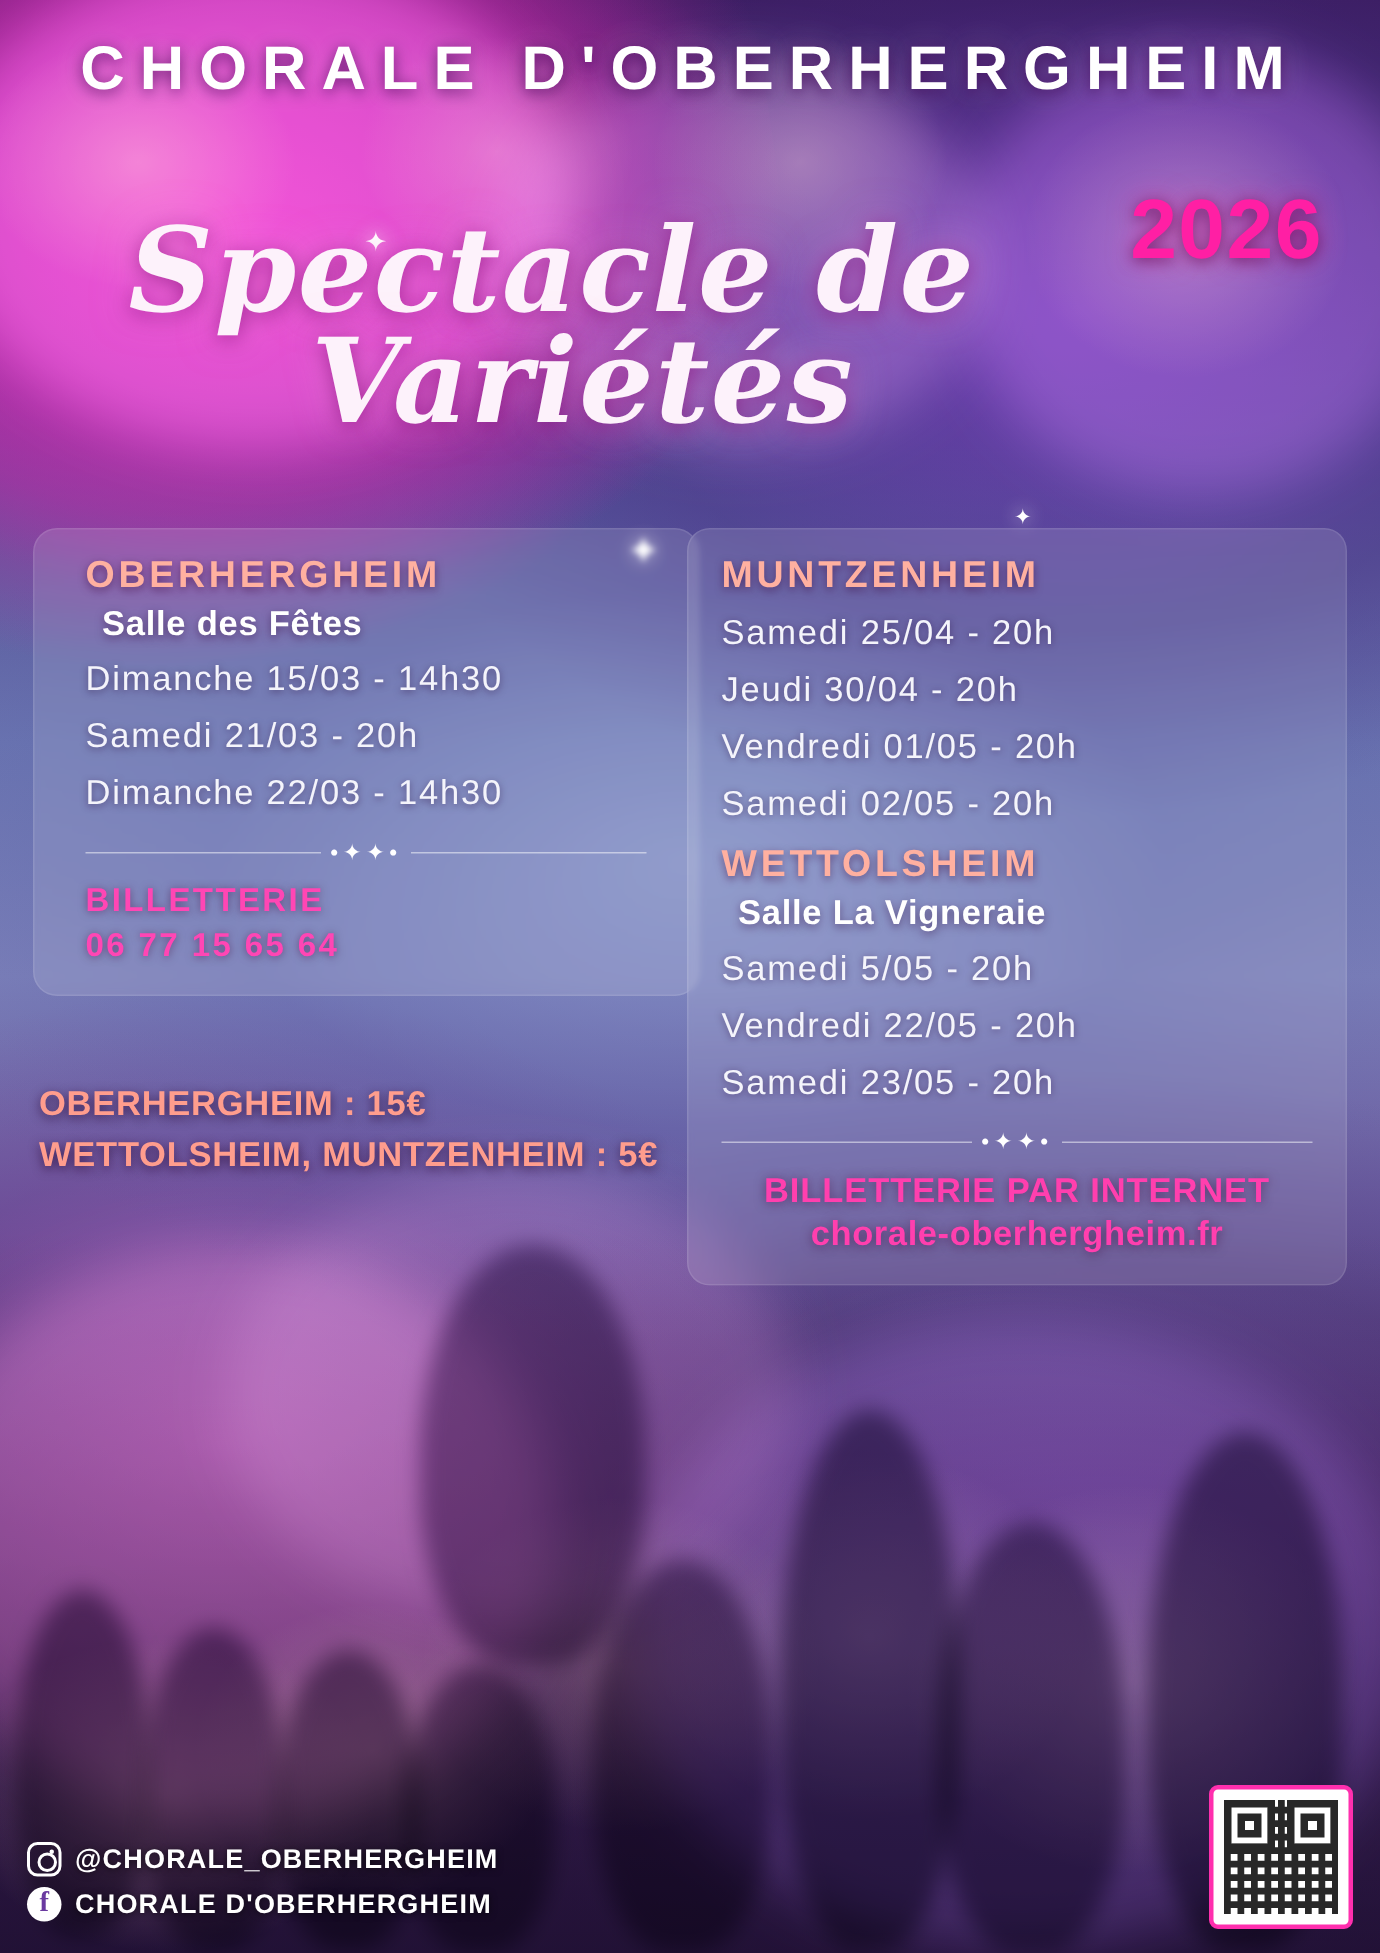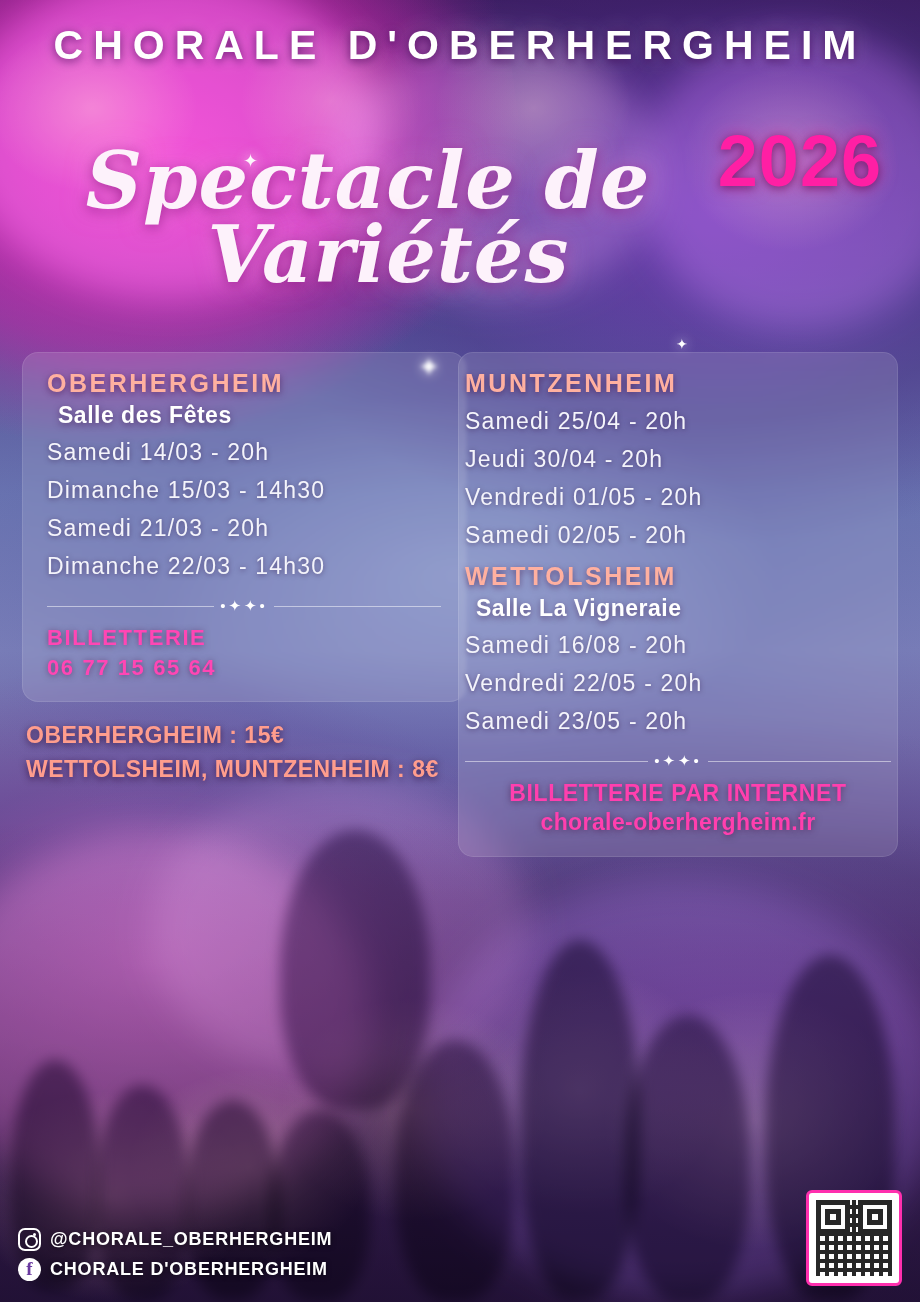--- a/index.html
+++ b/index.html
@@ -92,43 +92,43 @@
     font-weight: bold;
     color: #fdf2fb;
     text-shadow: 0 3px 14px rgba(120,0,110,0.6), 0 0 26px rgba(255,170,235,0.5);
   }
   .script-1 { font-size: 78px; line-height: 82px; letter-spacing: 1px; }
   .script-2 { font-size: 78px; line-height: 78px; letter-spacing: 1px; margin-top: -6px; padding-left: 41px; }
   .year {
     position: absolute; right: 38px; top: 120px;
     font-family: "Liberation Sans", sans-serif;
     font-weight: bold;
-    font-size: 72px;
+    font-size: 56px;
     letter-spacing: 1px;
     color: #ff1fa4;
     text-shadow: 0 2px 10px rgba(70,0,60,0.6), 0 0 18px rgba(255,40,170,0.55);
   }
   .sparkle {
     position: absolute;
     color: #ffffff;
     text-shadow: 0 0 12px rgba(255,255,255,0.9);
     pointer-events: none;
   }
 
   
   .panel {
     position: absolute;
     border-radius: 16px;
     background: rgba(255,255,255,0.13);
     backdrop-filter: blur(2px);
     border: 1px solid rgba(255,255,255,0.10);
     z-index: 5;
   }
-  .panel-left  { left: 22px;  top: 352px; width: 444px; padding: 16px 24px 20px; }
-  .panel-right { left: 458px; top: 352px; width: 440px; padding: 16px 6px 20px; border-radius: 15px; }
+  .panel-left  { left: 22px;  top: 352px; width: 444px; padding: 16px 34px 20px; }
+  .panel-right { left: 458px; top: 352px; width: 440px; padding: 16px 22px 20px; border-radius: 15px; }
 
   .venue {
     font-family: "Liberation Sans", sans-serif;
     font-weight: bold;
     font-size: 25px;
     letter-spacing: 2.5px;
     color: #ffb0a0;
     text-shadow: 0 2px 6px rgba(60,10,60,0.55);
     margin-bottom: 4px;
   }
@@ -283,21 +283,20 @@
   </div>
   <div class="year">2026</div>
 
   <div class="sparkle" style="left:418px; top:352px; font-size:26px;">✦</div>
   <div class="sparkle" style="left:243px; top:150px; font-size:18px;">✦</div>
   <div class="sparkle" style="left:676px; top:336px; font-size:14px;">✦</div>
 
   <div class="panel panel-left">
     <div class="venue">OBERHERGHEIM</div>
     <div class="hall">Salle des Fêtes</div>
-    <div class="date">Samedi 14/03 - 20h</div>
     <div class="date">Dimanche 15/03 - 14h30</div>
     <div class="date">Samedi 21/03 - 20h</div>
     <div class="date">Dimanche 22/03 - 14h30</div>
 
     <div class="divider">
       <span class="line"></span>
       <span class="dots">•✦✦•</span>
       <span class="line"></span>
     </div>
 
@@ -307,37 +306,37 @@
 
   <div class="panel panel-right">
     <div class="venue">MUNTZENHEIM</div>
     <div class="date">Samedi 25/04 - 20h</div>
     <div class="date">Jeudi 30/04 - 20h</div>
     <div class="date">Vendredi 01/05 - 20h</div>
     <div class="date">Samedi 02/05 - 20h</div>
 
     <div class="venue" style="margin-top:8px;">WETTOLSHEIM</div>
     <div class="hall">Salle La Vigneraie</div>
-    <div class="date">Samedi 16/08 - 20h</div>
+    <div class="date">Samedi 5/05 - 20h</div>
     <div class="date">Vendredi 22/05 - 20h</div>
     <div class="date">Samedi 23/05 - 20h</div>
 
     <div class="divider">
       <span class="line"></span>
       <span class="dots">•✦✦•</span>
       <span class="line"></span>
     </div>
 
     <div class="web-title">BILLETTERIE PAR INTERNET</div>
     <div class="web-url">chorale-oberhergheim.fr</div>
   </div>
 
   <div class="prices">
     <div class="price-line">OBERHERGHEIM : 15€</div>
-    <div class="price-line">WETTOLSHEIM, MUNTZENHEIM : 8€</div>
+    <div class="price-line">WETTOLSHEIM, MUNTZENHEIM : 5€</div>
   </div>
 
   <div class="social">
     <div class="social-row">
       <span class="ig-icon"></span>
       <span class="label">@CHORALE_OBERHERGHEIM</span>
     </div>
     <div class="social-row">
       <span class="fb-icon">f</span>
       <span class="label">CHORALE D'OBERHERGHEIM</span>

